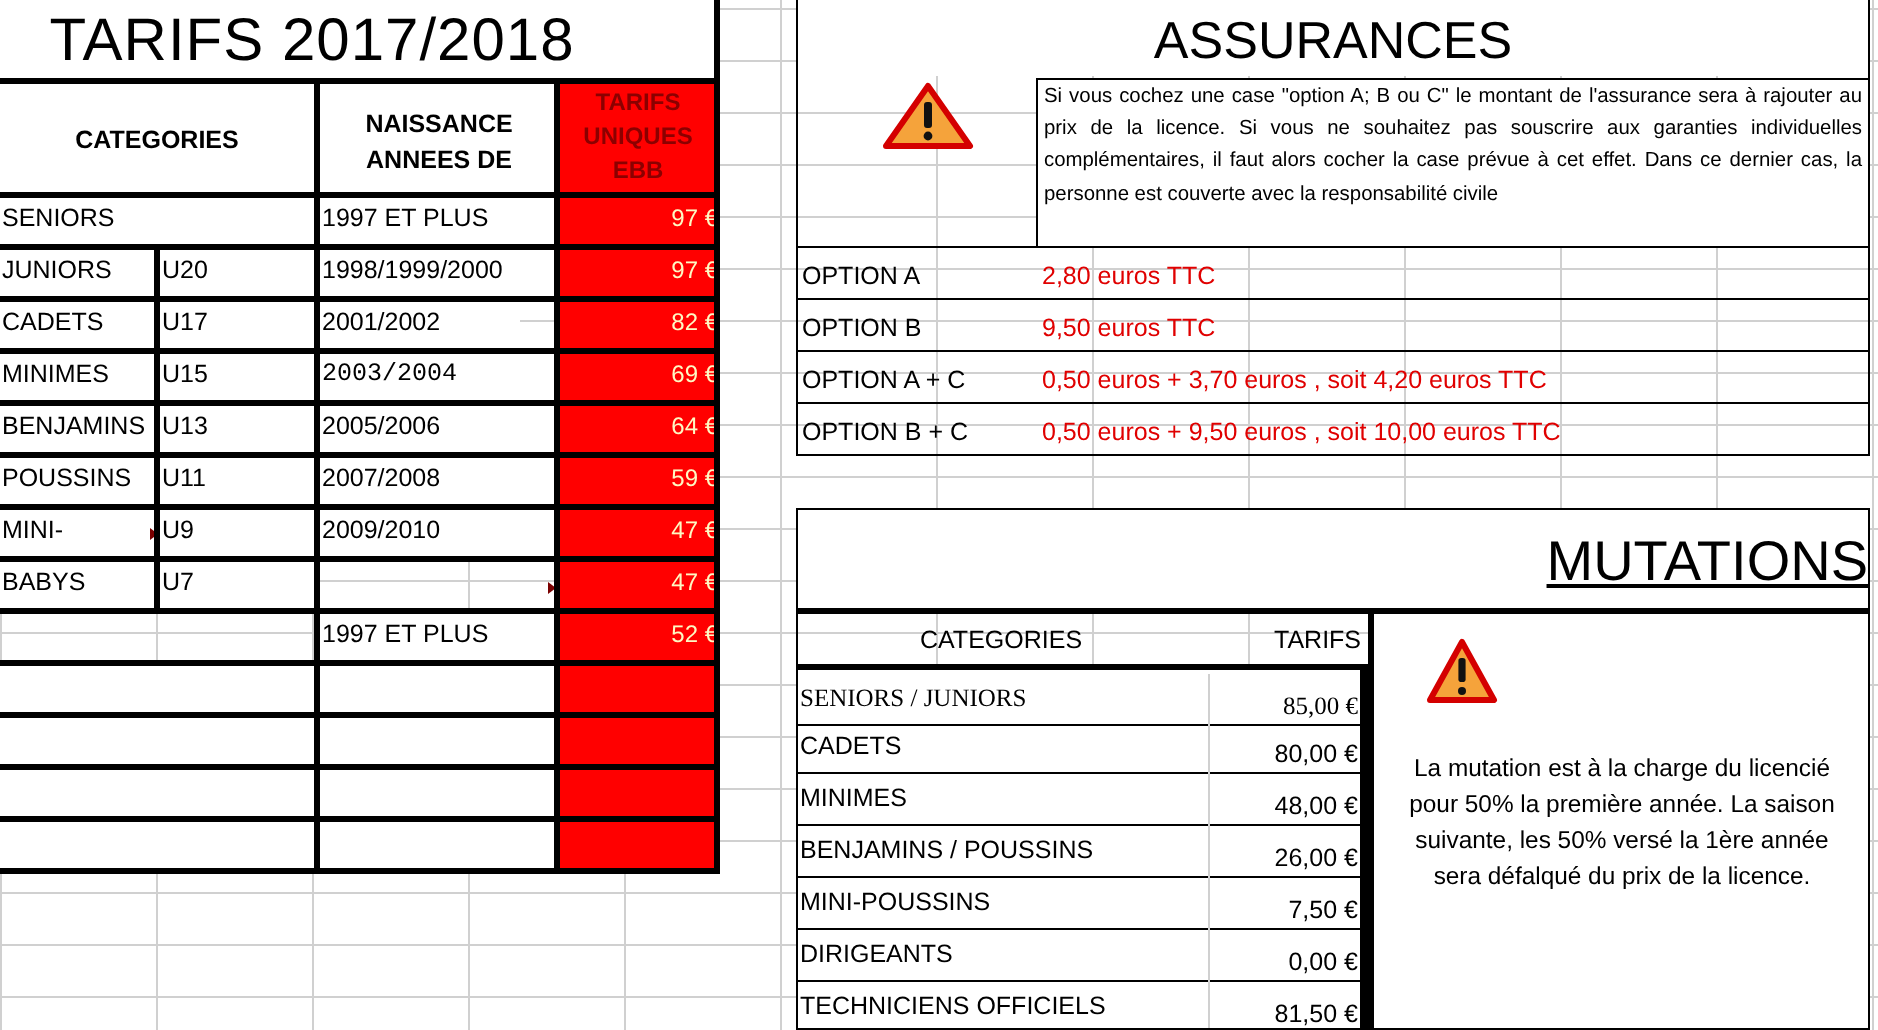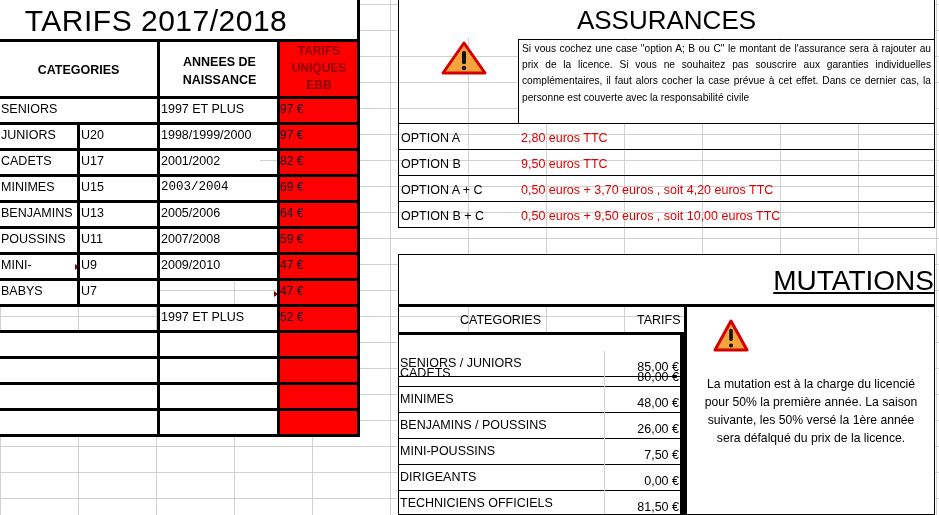--- a/index.html
+++ b/index.html
@@ -20,21 +20,21 @@
   
   .tarifs-title {
     left: 0; top: 0; width: 360px; height: 40px; background: #fff;
     border-right: 3px solid #000;
     font-size: 30px; text-align: center; line-height: 42px; letter-spacing: 0.5px;
     padding-right: 45px;
   }
   .ttable { left: 0; top: 40px; width: 360px; }
   .trow { position: absolute; left: 0; width: 360px; height: 26px; }
   .tcell { position: absolute; top: 0; height: 100%; background: #fff; font-size: 12.5px; line-height: 22px; padding-left: 1px; white-space: nowrap; overflow: visible; }
-  .tcell.red { background: #ff0000; color: #0f172a; text-align: left; font-size: 12px; }
+  .tcell.red { background: #ff0000; color: #fef9c3; text-align: right; font-size: 12px; }
   .hline { position: absolute; left: 0; height: 3px; background: #000; }
   .vline { position: absolute; width: 3px; background: #000; }
   .hdr-text { position: absolute; font-weight: bold; font-size: 12.5px; text-align: center; }
 
   .tri-mark { position: absolute; width: 0; height: 0; border-top: 3px solid transparent; border-bottom: 3px solid transparent; border-left: 4px solid #7a0000; }
 
   
   .ass-box { left: 398px; top: 0; width: 537px; height: 228px; border: 1px solid #000; border-top: none; background: transparent; }
   .ass-title { left: 399px; top: 0; width: 535px; height: 38px; background: #fff; font-size: 26px; text-align: center; line-height: 40px; }
   .ass-note {
@@ -68,22 +68,22 @@
 
 <div class="abs tarifs-title">TARIFS  2017/2018</div>
 
 <div class="abs ttable" style="height:398px;">
 
   <div class="trow" style="top:0; height:58px;">
     <div class="tcell" style="left:0; width:160px; background:#fff;"></div>
     <div class="hdr-text" style="left:0; width:157px; top:23px;">CATEGORIES</div>
     <div class="tcell" style="left:160px; width:119px; background:#fff;"></div>
     <div class="hdr-text" style="left:160px; width:119px; top:13px; line-height:18px;">
+      <div>NAISSANCE</div>
       <div>ANNEES DE</div>
-      <div>NAISSANCE</div>
     </div>
     <div class="tcell red" style="left:279px; width:80px;"></div>
     <div class="hdr-text" style="left:279px; width:80px; top:3px; line-height:17px; color:#8b0000; font-size:12px;">
       <div>TARIFS</div>
       <div>UNIQUES</div>
       <div>EBB</div>
     </div>
   </div>
 
   <div class="trow" style="top:58px;">
@@ -207,21 +207,21 @@
 
 <div class="abs ass-box"></div>
 
 <div class="abs mut-title">MUTATIONS</div>
 <div class="mut-thick"></div>
 
 <div class="mut-hdr" style="left:460px;">CATEGORIES</div>
 <div class="mut-hdr" style="left:637px;">TARIFS</div>
 
 <div class="abs mut-table">
-  <div class="mrow" style="top:16px;">
+  <div class="mrow" style="top:2px;font-family:Liberation Serif, serif;">
     <div class="msep"></div>
     <div class="mlabel">SENIORS / JUNIORS</div>
     <div class="mval">85,00 €</div>
   </div>
   <div class="mrow" style="top:26px;">
     <div class="msep"></div>
     <div class="mlabel">CADETS</div>
     <div class="mval">80,00 €</div>
   </div>
   <div class="mrow" style="top:52px;">

